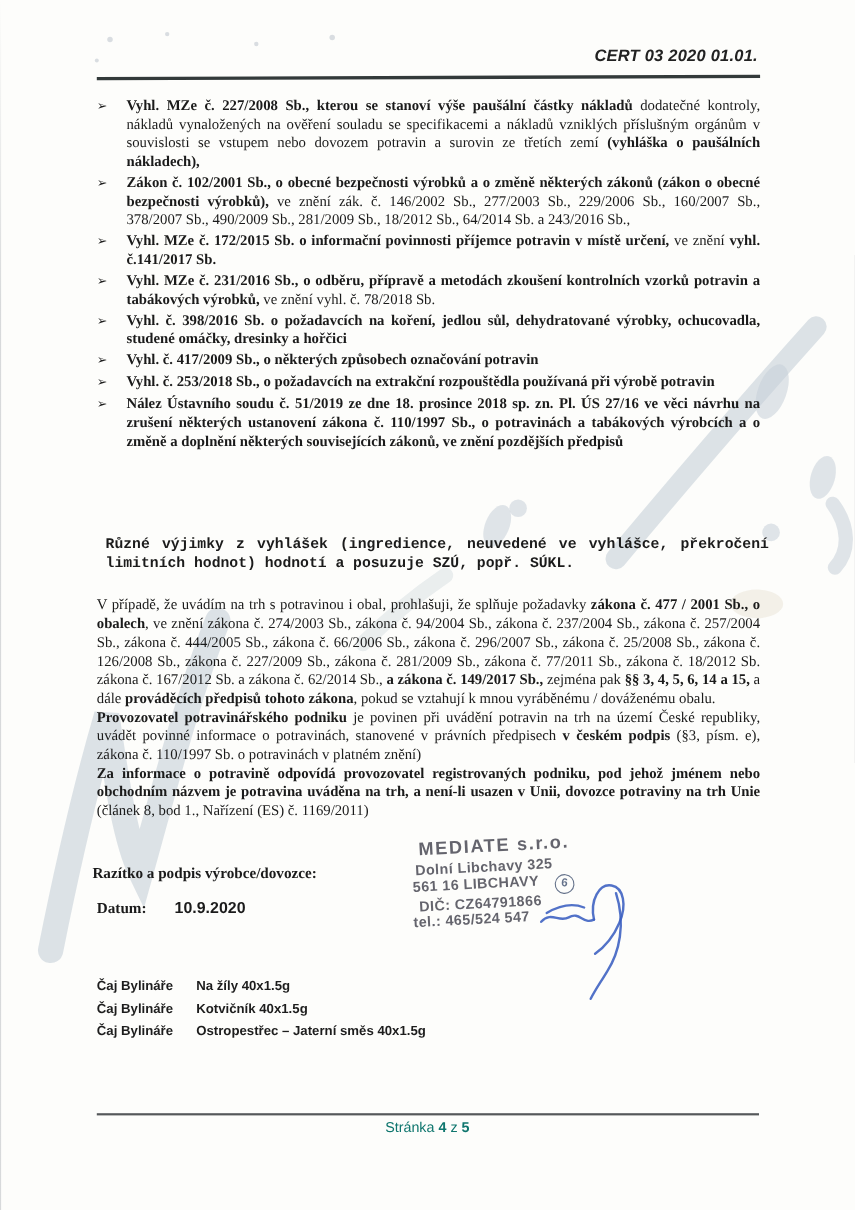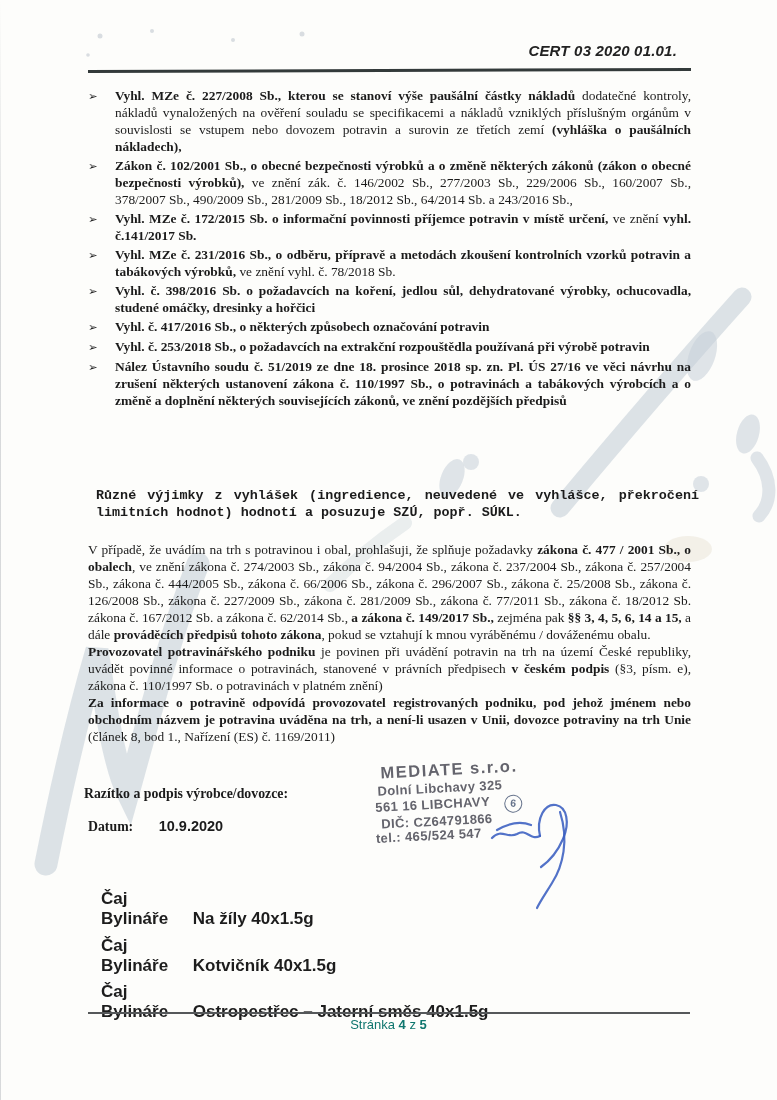--- a/index.html
+++ b/index.html
@@ -12,21 +12,21 @@
   html,body{margin:0;padding:0;background:#e9e9e9;}
   .page{
     position:relative;width:777px;height:1100px;margin:0 auto;
     background:#fdfdfb;overflow:hidden;
     font-family:"Liberation Serif",serif;color:var(--text-ink);
   }
   .abs{position:absolute;z-index:2;}
   .body-text{font-size:13.4px;line-height:17px;text-align:justify;}
   .sbold{font-weight:bold;}
   
-  #doc-code{right:100px;top:42px;font-family:"Liberation Sans",sans-serif;
+  #doc-code{right:88px;top:42px;font-family:"Liberation Sans",sans-serif;
     font-style:italic;font-weight:bold;font-size:15px;color:#222;letter-spacing:.2px;}
   #header-rule{left:88px;top:69px;width:603px;height:2.5px;background:#333a3a;transform:rotate(-.2deg);}
   
   #list-block{left:88px;top:87px;width:603px;}
   .li{display:flex;}
   .li + .li{margin-top:2px;}
   .bullet{flex:0 0 27px;font-family:"DejaVu Sans",sans-serif;font-size:11.5px;padding-top:1px;color:#1f1f1f;}
   .li-text{flex:1;}
   
   #exceptions-block{left:96px;top:487px;width:603px;font-family:Liberation Mono, monospace;}
@@ -41,21 +41,21 @@
   #company-stamp{left:372px;top:764px;transform:rotate(-3deg);transform-origin:left top;
     font-family:"Liberation Sans",sans-serif;color:var(--stamp-ink);opacity:.88;white-space:nowrap;}
   .stamp-company{font-size:16.5px;font-weight:bold;letter-spacing:1.5px;margin-left:8px;margin-bottom:2px;}
   .stamp-line{font-size:13px;font-weight:bold;letter-spacing:.4px;line-height:14.5px;}
   .ind1{margin-left:4px;} .ind2{margin-left:1px;} .ind3{margin-left:6px;} .ind4{margin-left:0;}
   .circled-num{display:inline-block;width:16px;height:16px;border:1.5px solid var(--pen-ink);
     border-radius:50%;text-align:center;line-height:15px;font-size:10.5px;color:var(--pen-ink);
     margin-left:14px;transform:translateY(2px) rotate(8deg);}
   
   #registered-heading{left:88px;top:855px;font-weight:bold;font-size:13.8px;}
-  #products{left:101px;top:889px;font-family:"Liberation Sans",sans-serif;font-weight:bold;font-size:17px;color:#1d1d1d;}
+  #products{left:88px;top:889px;font-family:"Liberation Sans",sans-serif;font-weight:bold;font-size:12px;color:#1d1d1d;}
   .product-row{margin-bottom:6.5px;}
   .product-brand{display:inline-block;width:87px;}
   
   #footer-rule{left:88px;top:1012px;width:602px;height:1.5px;background:#55585a;}
   #footer-text{left:0;right:0;top:1017px;text-align:center;font-family:"Liberation Sans",sans-serif;
     font-size:13px;color:#0f766e;}
   .fnum{font-weight:bold;}
   
   #edge-line{left:6px;top:0;width:1.2px;height:100%;z-index:1;
     background:linear-gradient(to bottom,rgba(170,175,180,0),rgba(170,175,180,.45) 25%,rgba(170,175,180,.45));}
@@ -113,21 +113,21 @@
     <div class="li">
       <span class="bullet">➢</span>
       <div class="li-text"><span class="sbold">Vyhl. MZe č. 231/2016 Sb., o odběru, přípravě a metodách zkoušení kontrolních vzorků potravin a tabákových výrobků, </span><span>ve znění vyhl. č. 78/2018 Sb.</span></div>
     </div>
     <div class="li">
       <span class="bullet">➢</span>
       <div class="li-text"><span class="sbold">Vyhl. č. 398/2016 Sb. o požadavcích na koření, jedlou sůl, dehydratované výrobky, ochucovadla, studené omáčky, dresinky a hořčici</span></div>
     </div>
     <div class="li">
       <span class="bullet">➢</span>
-      <div class="li-text"><span class="sbold">Vyhl. č. 417/2016 Sb., o některých způsobech označování potravin</span></div>
+      <div class="li-text"><span class="sbold">Vyhl. č. 417/2009 Sb., o některých způsobech označování potravin</span></div>
     </div>
     <div class="li">
       <span class="bullet">➢</span>
       <div class="li-text"><span class="sbold">Vyhl. č. 253/2018 Sb., o požadavcích na extrakční rozpouštědla používaná při výrobě potravin</span></div>
     </div>
     <div class="li">
       <span class="bullet">➢</span>
       <div class="li-text"><span class="sbold">Nález Ústavního soudu č. 51/2019 ze dne 18. prosince 2018 sp. zn. Pl. ÚS 27/16 ve věci návrhu na zrušení některých ustanovení zákona č. 110/1997 Sb., o potravinách a tabákových výrobcích a o změně a doplnění některých souvisejících zákonů, ve znění pozdějších předpisů</span></div>
     </div>
   </div>

